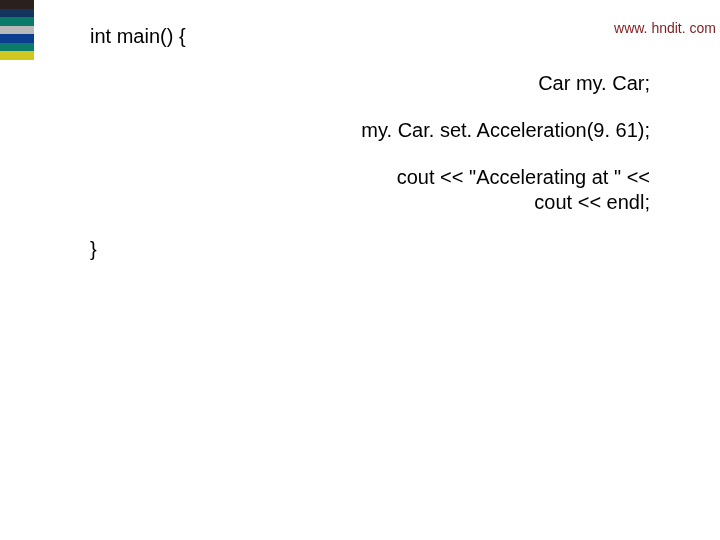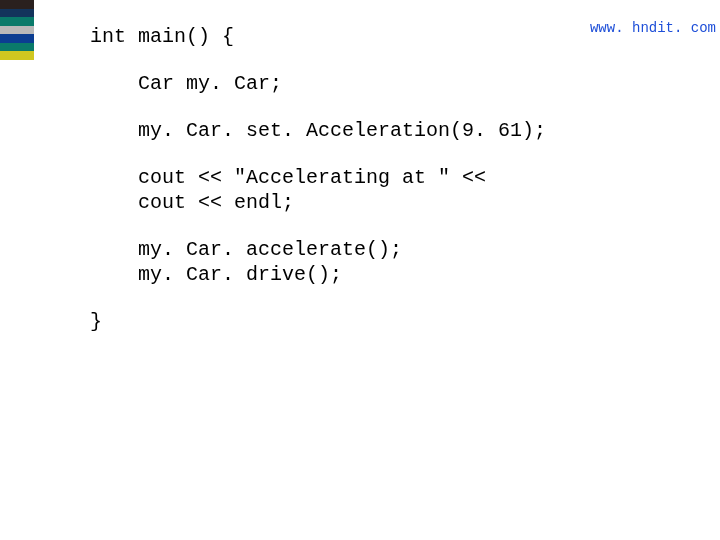--- a/index.html
+++ b/index.html
@@ -1,19 +1,18 @@
 <!DOCTYPE html>
 <html><head>
   <meta charset="utf-8">
   <style>
     * {
       margin: 0;
       padding: 0;
       box-sizing: border-box;
-      font-family: Liberation Mono, monospace;
     }
     body {
       width: 720px;
       height: 540px;
       background: #ffffff;
       font-family: Arial, Helvetica, sans-serif;
       position: relative;
       overflow: hidden;
     }
     .stripe-bar {
@@ -33,39 +32,40 @@
     .s3 { background: #0a7a6a; }
     .s4 { background: #b9b9b9; }
     .s5 { background: #0b3d91; }
     .s6 { background: #0a7a6a; }
     .s7 { background: #d0c720; }
     .url {
       position: absolute;
       right: 4px;
       top: 20px;
       font-size: 14px;
-      color: #1d4ed8;
+      color: #7f1d1d;
     }
     .code-area {
       position: absolute;
       left: 90px;
       top: 24px;
       width: 560px;
       color: #000;
       font-size: 20px;
       line-height: 1.25;
     }
     .line {
       white-space: pre;
     }
     .blk {
       margin-top: 22px;
     }
     .indent1 {
       padding-left: 48px;
+      text-align: right;
     }
     .indent2 {
       padding-left: 72px;
     }
     .close {
       padding-left: 0px;
       margin-top: 22px;
     }
   </style>
 </head>
@@ -92,19 +92,15 @@
 
   <div class="blk">
     <div class="line indent1">my. Car. set. Acceleration(9. 61);</div>
   </div>
 
   <div class="blk">
     <div class="line indent1">cout &lt;&lt; "Accelerating at " &lt;&lt;</div>
     <div class="line indent1">cout &lt;&lt; endl;</div>
   </div>
 
-  <div class="blk">
-    <div class="line indent1">my. Car. accelerate();</div>
-    <div class="line indent1">my. Car. drive();</div>
-  </div>
 
   <div class="line close">}</div>
 </div>
 
 </body></html>

